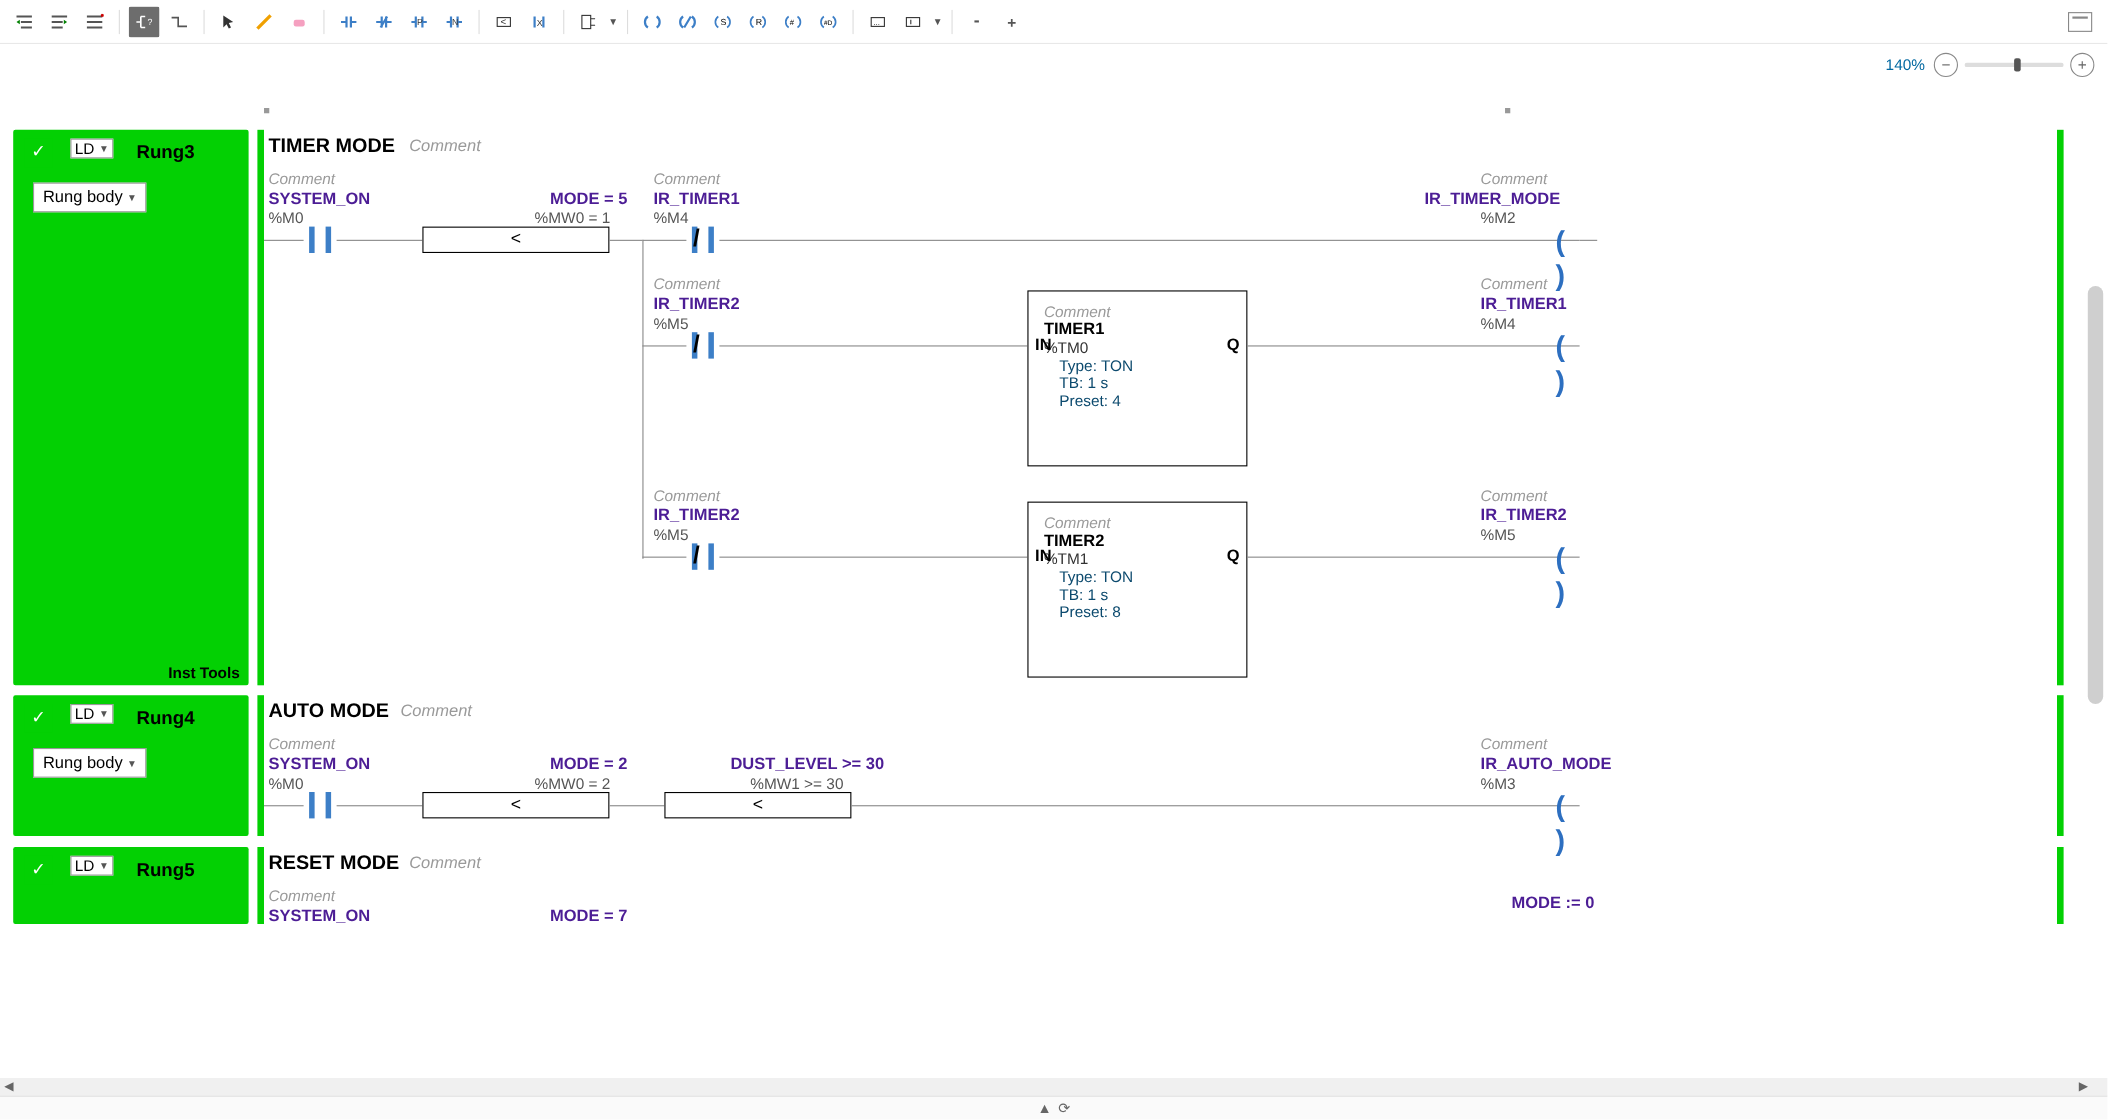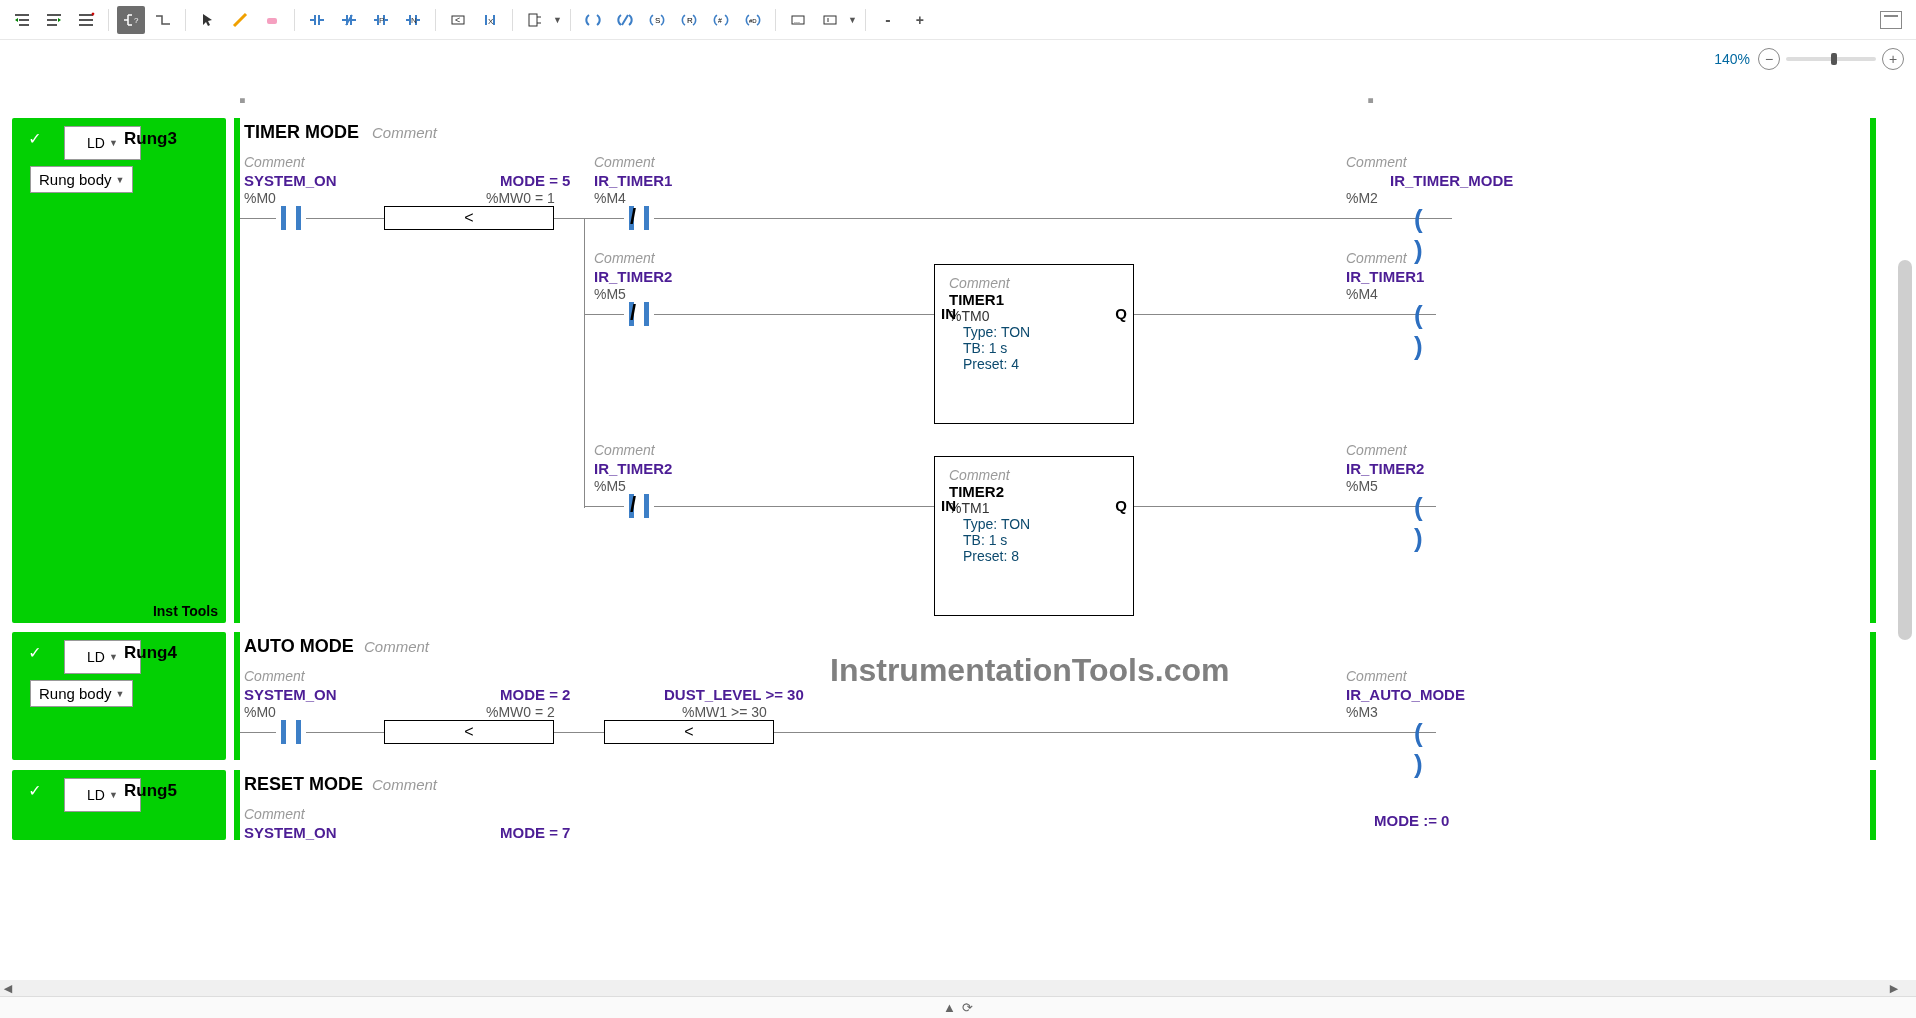--- a/index.html
+++ b/index.html
@@ -19,21 +19,21 @@
 .win-ctrl { width: 22px; height: 18px; border: 1px solid #888; margin-right: 6px; position: relative; cursor: pointer;}
 .win-ctrl::after { content:""; position:absolute; left:3px; right:3px; top:3px; height:2px; background:#888; }
 
 
 .workspace { position: relative; width: 100%; height: 938px; overflow: auto; }
 .scroll-ind { position: absolute; right: 4px; top: 220px; width: 14px; height: 380px; background: #cfcfcf; border-radius: 7px; }
 
 
 .rung-side { position: absolute; left: 12px; width: 214px; background: #03d003; border-radius: 2px; }
 .rung-side .check { position: absolute; left: 10px; top: 8px; width: 26px; height: 26px; background: #03d003; color: #fff; font-size: 16px; line-height: 26px; text-align: center; }
-.rung-side .lang { position: absolute; left: 52px; top: 8px; height: 34px; background: #fff; border: 1px solid #999; font-size: 14px; padding: 2px 22px; display: flex; align-items: center; gap: 4px; cursor:pointer;}
+.rung-side .lang { position: absolute; left: 52px; top: 8px; height: 18px; background: #fff; border: 1px solid #999; font-size: 14px; padding: 2px 3px; display: flex; align-items: center; gap: 4px; cursor:pointer;}
 .rung-side .lang::after { content:"▼"; font-size:9px; color:#555;}
 .rung-side .title { position: absolute; left: 112px; top: 11px; font-weight: bold; font-size: 17px; color: #000; }
 .rung-side .body { position: absolute; left: 18px; top: 48px; background: #fff; border: 1px solid #999; font-size: 15px; padding: 4px 8px; display:flex; align-items:center; gap:4px; cursor:pointer;}
 .rung-side .body::after{content:"▼"; font-size:9px; color:#555;}
 .rung-side .footer { position: absolute; right: 8px; bottom: 4px; font-weight: bold; font-size: 14px; color: #000; }
 
 
 .ladder { position: absolute; left: 234px; right: 40px; }
 .rail-left { position: absolute; left: 0; top: 0; bottom: 0; width: 6px; background: #03d003; }
 .rail-right { position: absolute; right: 0; top: 0; bottom: 0; width: 6px; background: #03d003; }
@@ -291,21 +291,21 @@
     <span class="el-label el-addr" style="left:360px;top:72px">%M4</span>
     <div class="hwire" style="left:350px;top:100px;width:40px"></div>
     <div class="contact" style="left:390px;top:88px">
         <div class="bar b1"></div>
         <div class="bar b2"></div>
         <span class="slash">/</span>
       </div>
     <div class="hwire" style="left:420px;top:100px;width:782px"></div>
 
     <span class="el-label el-comment" style="left:1112px;top:36px">Comment</span>
-    <span class="el-label el-name" style="left:1156px;top:54px">IR_TIMER_MODE</span>
+    <span class="el-label el-name" style="left:1061px;top:54px">IR_TIMER_MODE</span>
     <span class="el-label el-addr" style="left:1112px;top:72px">%M2</span>
     <div class="coil" style="left:1180px;top:86px">( )</div>
     <div class="hwire" style="left:1202px;top:100px;width:16px"></div>
 
     <span class="el-label el-comment" style="left:360px;top:132px">Comment</span>
     <span class="el-label el-name" style="left:360px;top:150px">IR_TIMER2</span>
     <span class="el-label el-addr" style="left:360px;top:168px">%M5</span>
     <div class="hwire" style="left:350px;top:196px;width:40px"></div>
     <div class="contact" style="left:390px;top:184px">
         <div class="bar b1"></div>
@@ -404,21 +404,20 @@
         <span>&lt;</span>
       </div>
     <div class="hwire" style="left:540px;top:100px;width:662px"></div>
 
     <span class="el-label el-comment" style="left:1112px;top:36px">Comment</span>
     <span class="el-label el-name" style="left:1112px;top:54px">IR_AUTO_MODE</span>
     <span class="el-label el-addr" style="left:1112px;top:72px">%M3</span>
     <div class="coil" style="left:1180px;top:86px">( )</div>
   </div>
 
-  <div class="watermark" style="left:830px;top:612px">InstrumentationTools.com</div>
 
   <div class="rung-side" style="top:730px;height:70px">
     <span class="check">✓</span>
     <div class="lang">
         <span>LD</span>
       </div>
     <span class="title">Rung5</span>
   </div>
 
   <div class="ladder" style="top:730px;height:70px">

